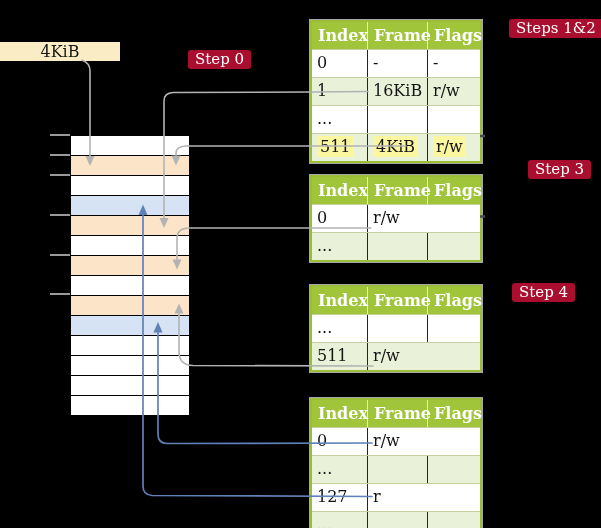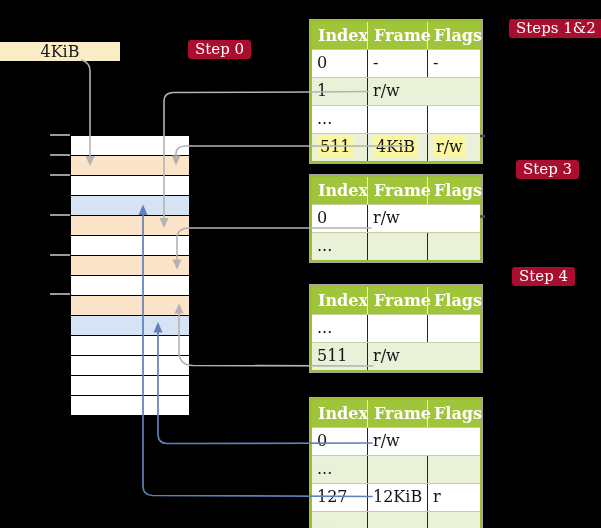--- a/index.html
+++ b/index.html
@@ -13,24 +13,24 @@
     position:absolute;left:0;top:42px;width:120px;height:19px;
     background:var(--pointer-box-cream,#FAECC5);
     color:#161616;font-size:16px;line-height:19px;text-align:center;
   }
   
   .badge{
     position:absolute;height:17px;line-height:17px;padding:1px 7px;
     background:var(--badge-red,#A90E2E);color:#fff;font-size:15px;
     border-radius:3px;white-space:nowrap;
   }
-  #badge-step0{left:188px;top:40px;}
+  #badge-step0{left:188px;top:50px;}
   #badge-steps12{left:509px;top:19px;}
-  #badge-step3{left:516px;top:160px;}
-  #badge-step4{left:512px;top:267px;text-align:center;}
+  #badge-step3{left:528px;top:160px;}
+  #badge-step4{left:512px;top:283px;text-align:center;}
   
   #memory-column{
     position:absolute;left:70px;top:135px;width:120px;height:281px;
     display:flex;flex-direction:column;border:1px solid #000;box-sizing:border-box;
     background:#fff;
   }
   .mrow{flex:1;border-bottom:1px solid #000;}
   .mrow:last-child{border-bottom:none;}
   .mrow.plain{background:#ffffff;}
   .mrow.table{background:var(--frame-orange,#FBE4C7);}
@@ -106,20 +106,21 @@
       <div class="hc">Frame</div>
       <div class="hc">Flags</div>
     </div>
     <div class="trow">
       <div class="tc">0</div>
       <div class="tc">-</div>
       <div class="tc">-</div>
     </div>
     <div class="trow shade">
       <div class="tc">1</div>
+      <div class="tc">16KiB</div>
       <div class="tc">r/w</div>
     </div>
     <div class="trow">
       <div class="tc">...</div>
       <div class="tc"></div>
       <div class="tc"></div>
     </div>
     <div class="trow shade">
       <div class="tc"><span class="hl">511</span></div>
       <div class="tc"><span class="hl">4KiB</span></div>
@@ -171,21 +172,20 @@
       <div class="tc">0</div>
       <div class="tc">r/w</div>
     </div>
     <div class="trow shade">
       <div class="tc">...</div>
       <div class="tc"></div>
       <div class="tc"></div>
     </div>
     <div class="trow">
       <div class="tc">127</div>
-      <div class="tc">12KiB</div>
       <div class="tc">r</div>
     </div>
     <div class="trow shade">
       <div class="tc">...</div>
       <div class="tc"></div>
       <div class="tc"></div>
     </div>
   </div>
 
   <svg id="overlay" width="601" height="528" viewBox="0 0 601 528">

